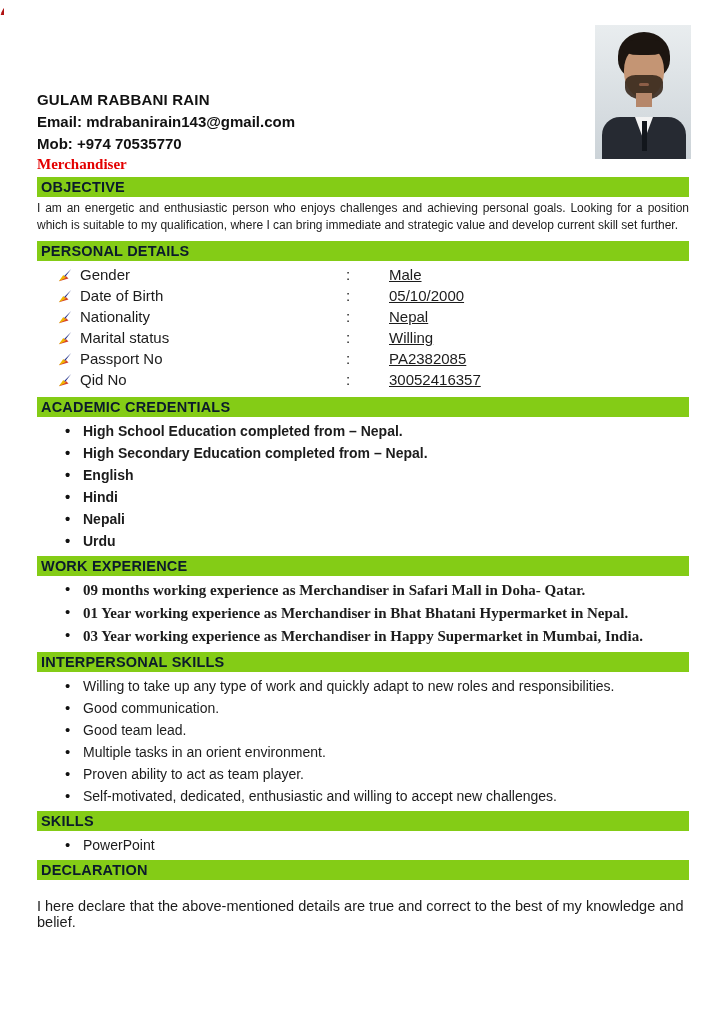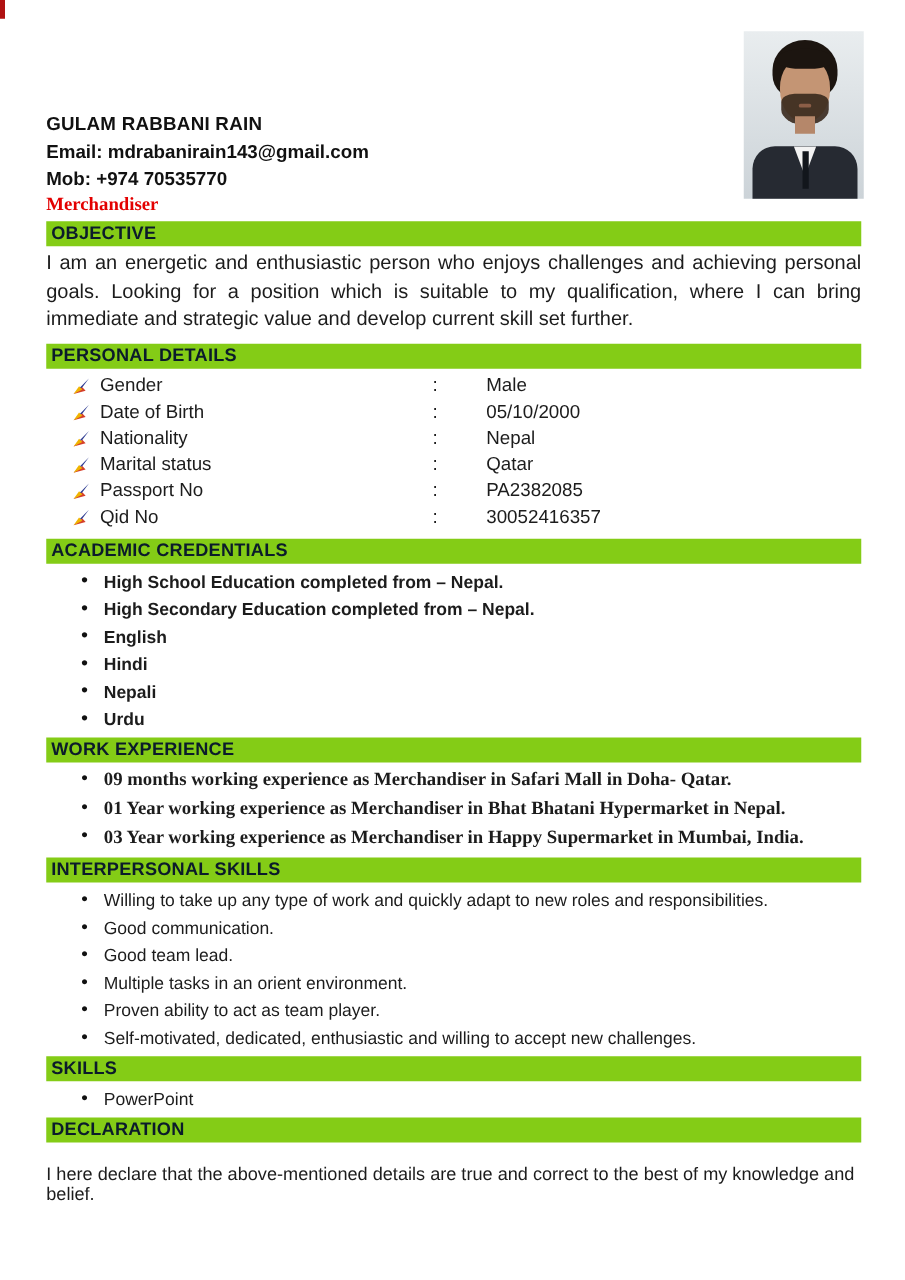--- a/index.html
+++ b/index.html
@@ -8,20 +8,21 @@
     width: 724px; height: 1024px;
     font-family: "Liberation Sans", sans-serif;
     color: #1c1c1c;
   }
   .page {
     position: relative;
     width: 724px; height: 1024px;
     background: #ffffff;
     padding: 26px 35px 0 37px;
     overflow: hidden;
+    border-radius: 20px;
   }
   .corner-mark {
     position: absolute; left: 0; top: 0;
     width: 4px; height: 15px; background: #b01212;
   }
 
   
   .photo {
     position: absolute; top: 25px; right: 33px;
     width: 96px; height: 134px;
@@ -52,31 +53,31 @@
     color: #0b1b2b;
     font-size: 14.5px; font-weight: bold;
     padding: 2px 4px;
     margin: 7px 0 3px 0;
     letter-spacing: .2px;
   }
   .bar.tight { margin-top: 4px; }
 
   
   .objective-text {
-    font-size: 16px; line-height: 1.42;
+    font-size: 12px; line-height: 1.42;
     text-align: justify;
     margin: 2px 0 2px 0;
   }
 
   
   .pd-row { display: flex; align-items: center; padding: 2px 0; font-size: 15px; }
   .pd-icon { width: 14px; height: 14px; margin-left: 21px; margin-right: 8px; flex: 0 0 auto; }
   .pd-label { width: 266px; }
   .pd-colon { width: 43px; }
-  .pd-value { flex: 1; }
+  .pd-value { flex: 1; text-decoration: underline; }
 
   
   ul.dots { list-style: none; margin: 2px 0 4px 28px; }
   ul.dots li { position: relative; padding-left: 18px; margin: 5px 0; font-size: 14px; }
   ul.dots li::before { content: "•"; position: absolute; left: 0; top: -1px; font-size: 15px; color: #111; }
   ul.dots.bold li { font-weight: bold; }
   ul.dots.serif li { font-family: "Liberation Serif", serif; font-weight: bold; font-size: 15px; }
   ul.dots.roomy li { margin: 6px 0; }
   .after-gap { margin-bottom: 12px; }
 
@@ -149,21 +150,21 @@
     </div>
 
     <div class="pd-row">
       <svg class="pd-icon" viewBox="0 0 16 16">
           <polygon points="1,15 15,1 9,9" fill="#2b3990"></polygon>
           <polygon points="1,15 9,9 12,12" fill="#d43f2a"></polygon>
           <polygon points="1,15 6,8 9,11" fill="#f0b400"></polygon>
         </svg>
       <span class="pd-label">Marital status</span>
       <span class="pd-colon">:</span>
-      <span class="pd-value">Qatar</span>
+      <span class="pd-value">Willing</span>
     </div>
 
     <div class="pd-row">
       <svg class="pd-icon" viewBox="0 0 16 16">
           <polygon points="1,15 15,1 9,9" fill="#2b3990"></polygon>
           <polygon points="1,15 9,9 12,12" fill="#d43f2a"></polygon>
           <polygon points="1,15 6,8 9,11" fill="#f0b400"></polygon>
         </svg>
       <span class="pd-label">Passport No</span>
       <span class="pd-colon">:</span>

